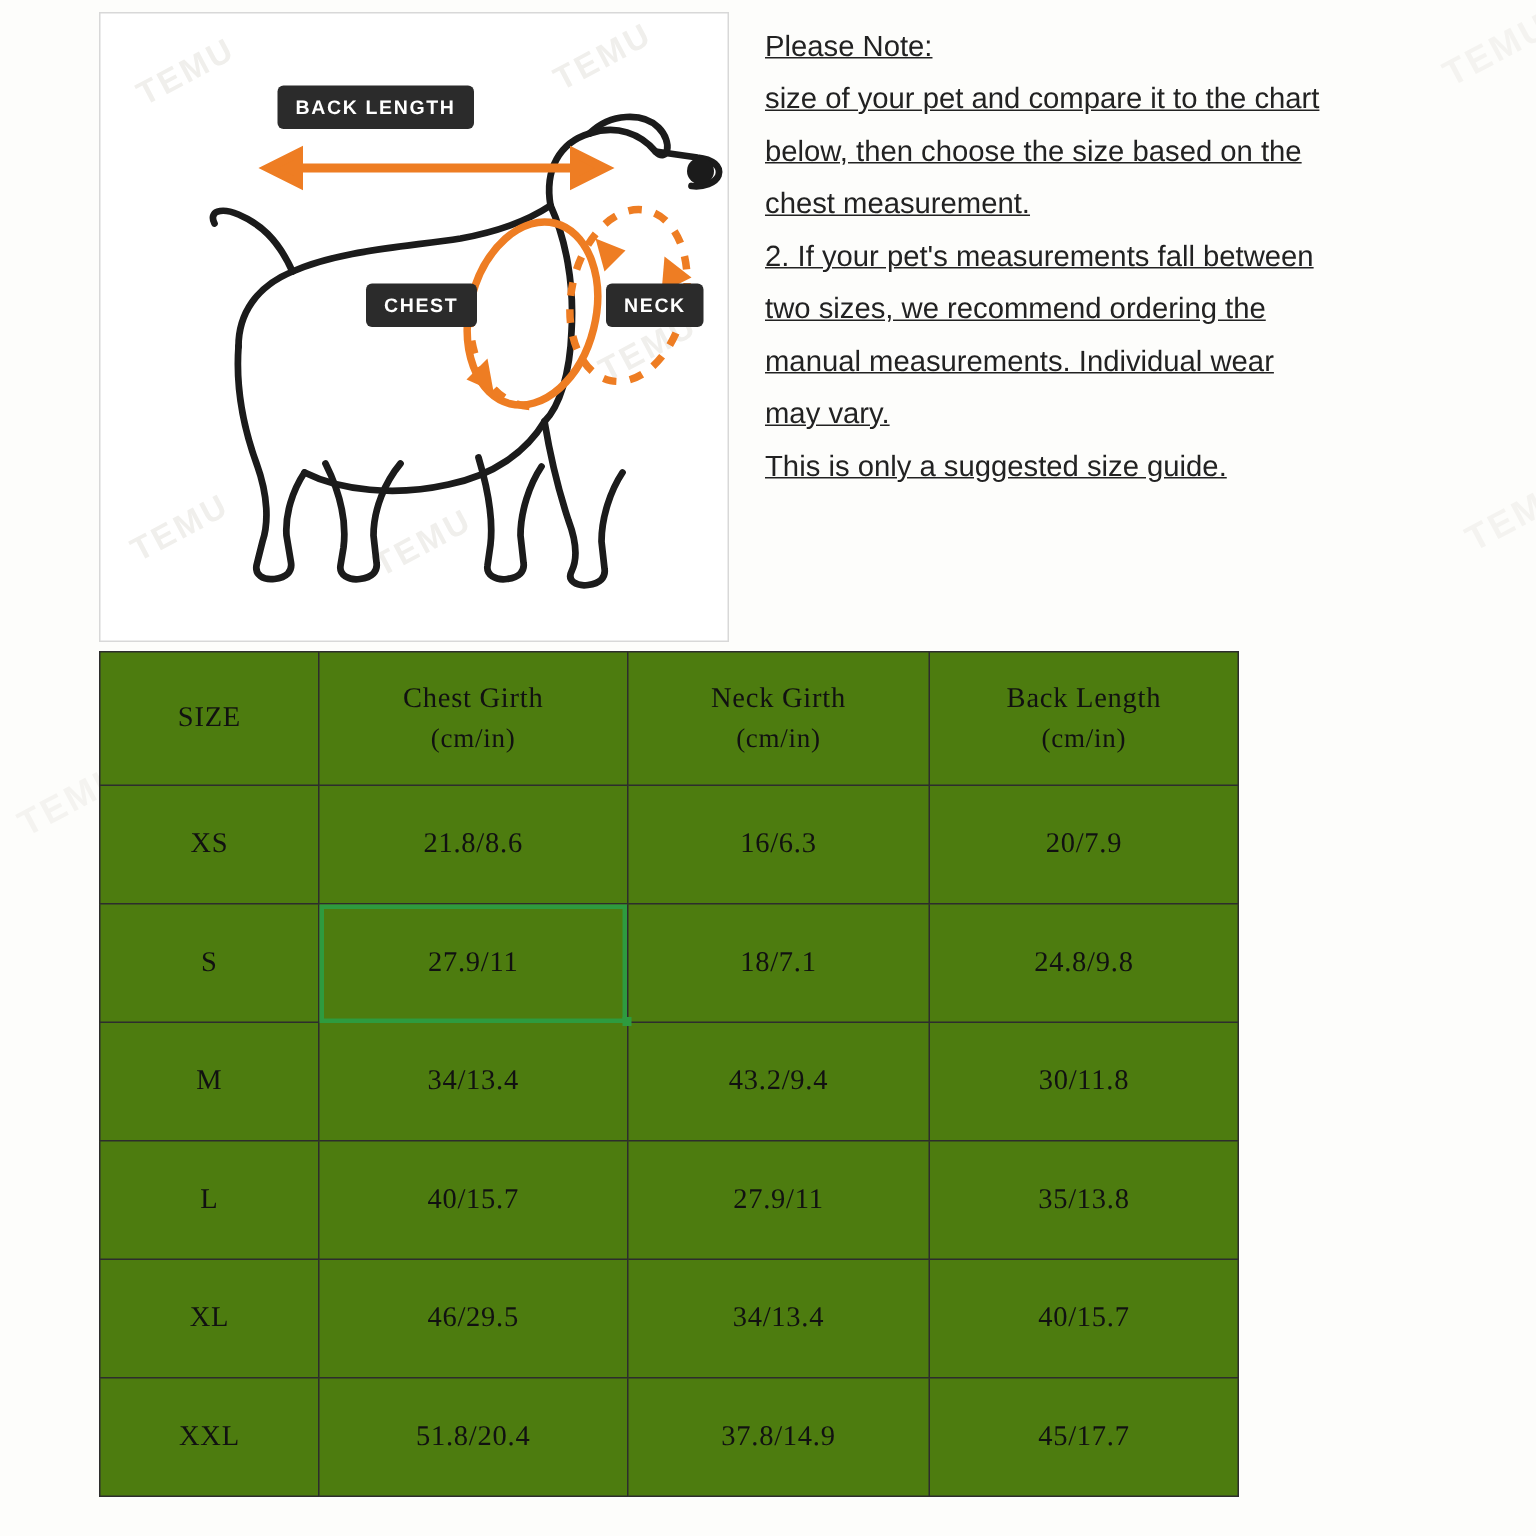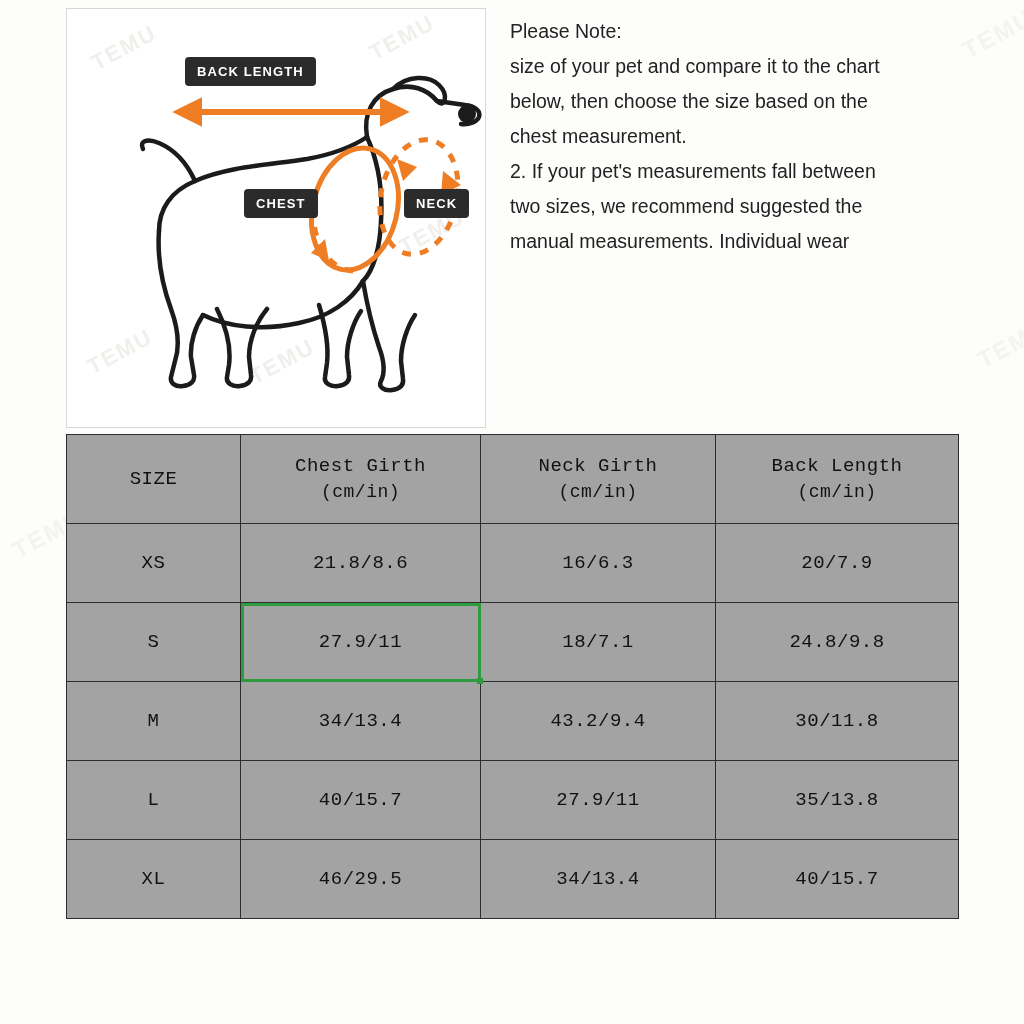--- a/index.html
+++ b/index.html
@@ -70,21 +70,21 @@
   }
 
   .notes {
     flex: 1;
     padding: 6px 18px 0 24px;
     font-size: 19.5px;
     line-height: 35px;
     color: #222;
     font-family: "Liberation Sans", sans-serif;
   }
-  .notes .line { white-space: pre-wrap; }
+  .notes .line { white-space: pre-wrap; text-decoration: underline; }
 
   
   .chip {
     position: absolute;
     background: #2b2b2b;
     color: #ffffff;
     font-size: 13px;
     font-weight: 700;
     letter-spacing: 1.1px;
     padding: 7px 12px;
@@ -98,23 +98,23 @@
 
   
   .table-wrap {
     position: absolute;
     left: 66px;
     top: 434px;
     width: 892px;
   }
   table.size-table {
     border-collapse: collapse;
-    width: 893px;
-    font-family: Liberation Mono, monospace;
-    background: #a3a3a3;
+    width: 760px;
+    font-family: Liberation Serif, serif;
+    background: #4d7c0f;
   }
   table.size-table td, table.size-table th {
     border: 1px solid #2d2d2d;
     text-align: center;
     font-weight: 400;
     color: #111;
     font-size: 19px;
     letter-spacing: 0.5px;
     padding: 0;
     height: 78px;
@@ -222,22 +222,24 @@
       <div class="chip chip-chest">CHEST</div>
       <div class="chip chip-neck">NECK</div>
     </div>
 
     <div class="notes">
       <div class="line">Please Note:</div>
       <div class="line">size of your pet and compare it to the chart</div>
       <div class="line">below, then choose the size based on the</div>
       <div class="line">chest measurement.</div>
       <div class="line">2. If your pet's measurements fall between</div>
-      <div class="line">two sizes, we recommend suggested the</div>
+      <div class="line">two sizes, we recommend ordering the</div>
       <div class="line">manual measurements. Individual wear</div>
+      <div class="line">may vary.</div>
+      <div class="line">This is only a suggested size guide.</div>
     </div>
   </div>
 
   <div class="table-wrap">
     <table class="size-table">
       <colgroup>
         <col class="c1">
           <col class="c2">
           <col class="c3">
           <col class="c4">
@@ -285,16 +287,22 @@
           <td>40/15.7</td>
           <td>27.9/11</td>
           <td>35/13.8</td>
         </tr>
         <tr>
           <td>XL</td>
           <td>46/29.5</td>
           <td>34/13.4</td>
           <td>40/15.7</td>
         </tr>
+        <tr>
+          <td>XXL</td>
+          <td>51.8/20.4</td>
+          <td>37.8/14.9</td>
+          <td>45/17.7</td>
+        </tr>
       </tbody>
     </table>
   </div>
 </div>
 
 </body></html>

